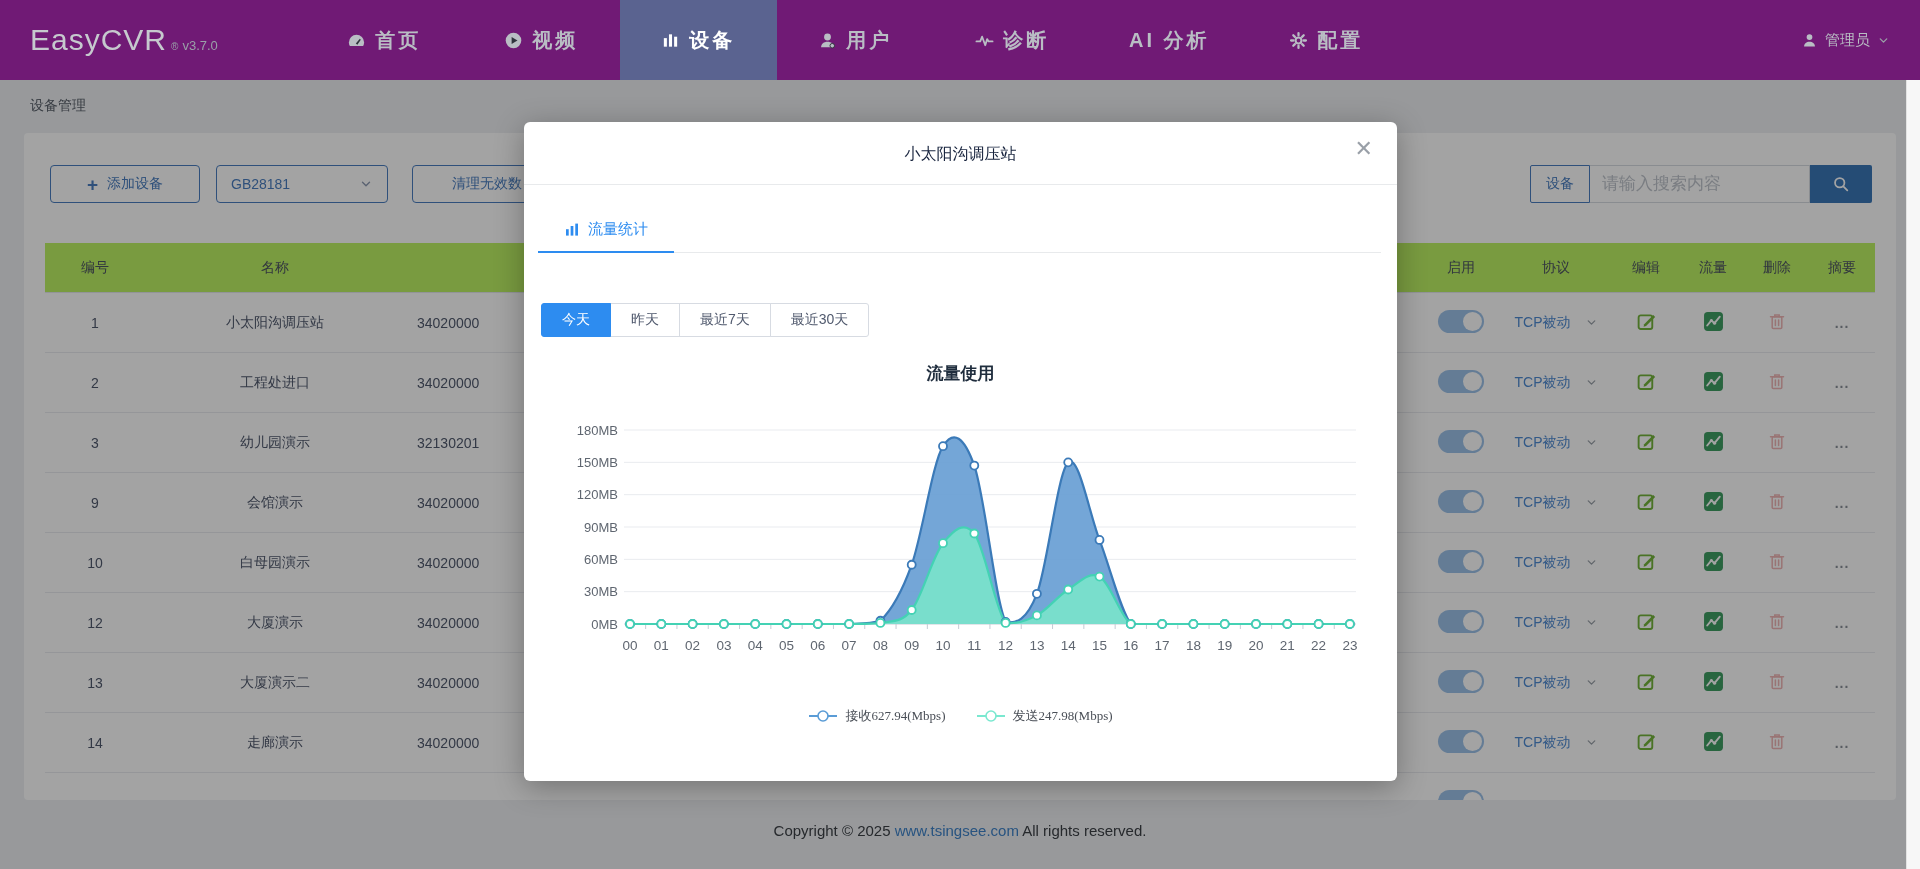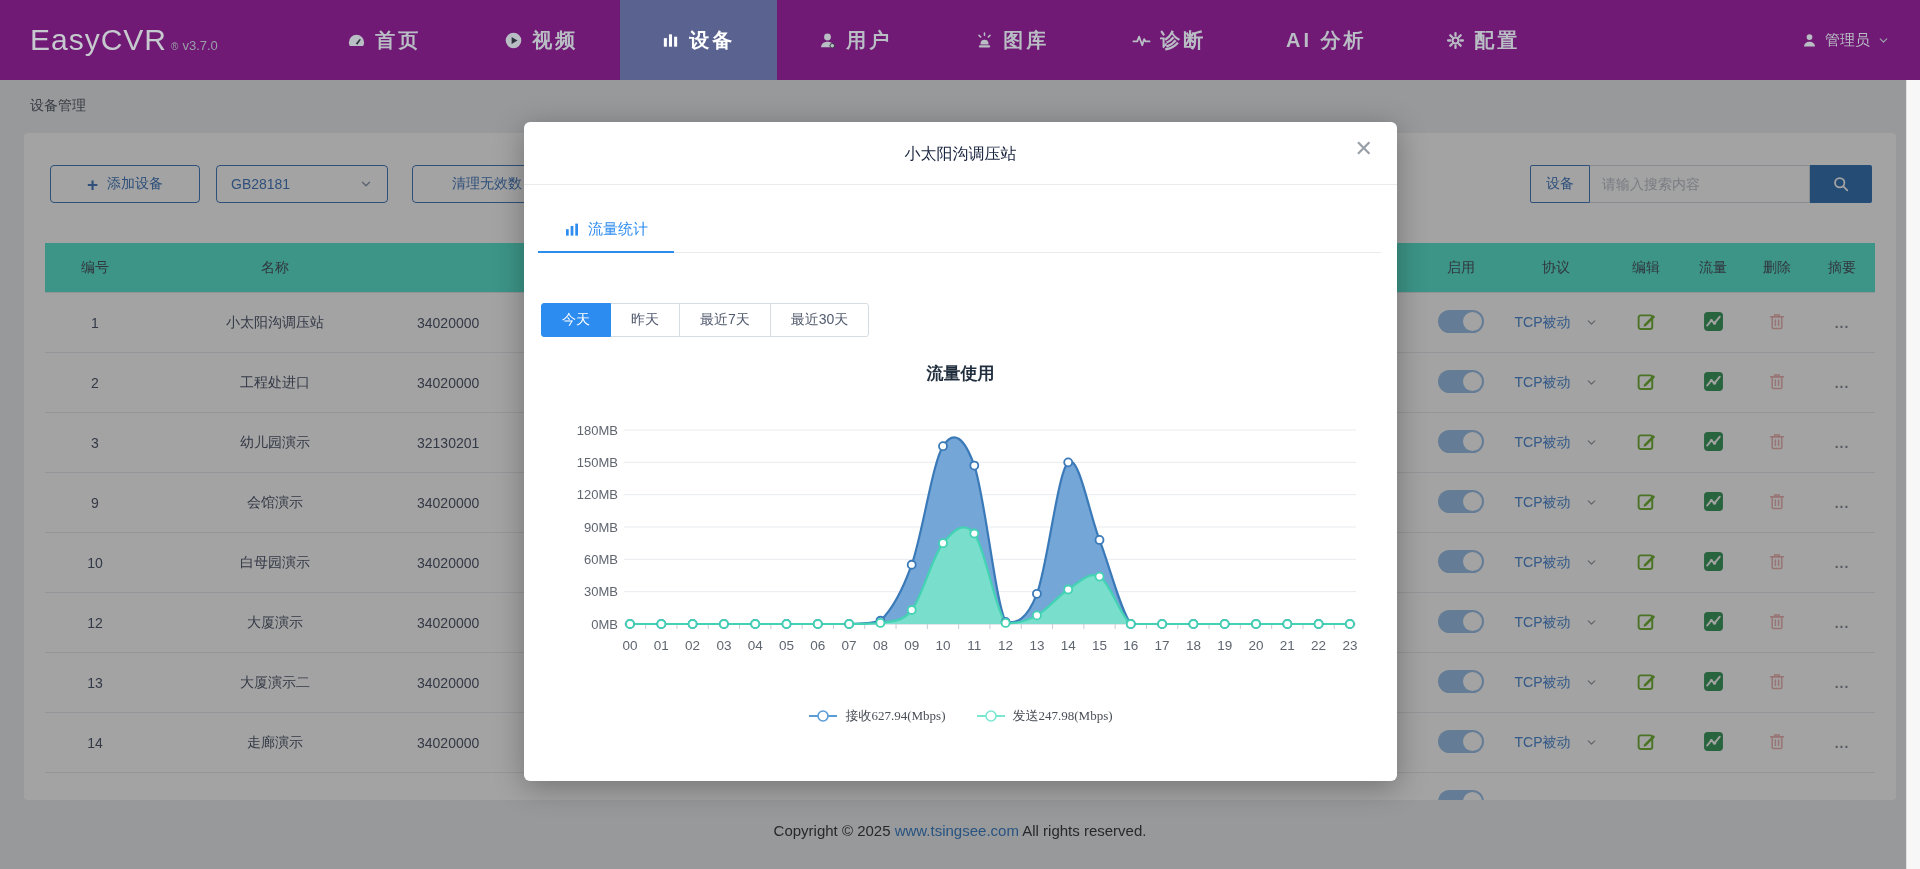--- a/index.html
+++ b/index.html
@@ -25,27 +25,27 @@
   .page-title{position:absolute;left:30px;top:97px;font-size:14px;color:#5a616b;z-index:1;}
   .card{position:absolute;left:24px;top:133px;width:1872px;height:667px;background:#fff;border-radius:4px;overflow:hidden;z-index:1;}
   .toolbar{position:absolute;left:26px;top:32px;display:flex;align-items:center;}
   .btn-blue-outline{height:38px;border:1px solid #4a7ec0;border-radius:4px;background:#fff;color:#4a7ec0;font-size:14px;display:flex;align-items:center;justify-content:center;cursor:pointer;}
   .btn-add{width:150px;gap:9px;margin-right:16px;}
   .plus{font-size:19px;font-weight:bold;line-height:1;}
   .select-proto{width:172px;justify-content:space-between;padding:0 14px;margin-right:24px;}
   .btn-clean{width:150px;}
   .search-group{position:absolute;right:24px;top:32px;display:flex;align-items:center;}
   .search-cat{width:60px;height:38px;border:1px solid #4a7ec0;color:#4a7ec0;font-size:14px;display:flex;align-items:center;justify-content:center;cursor:pointer;border-radius:2px 0 0 2px;}
-  .search-input{width:220px;height:38px;border:1px solid #d7dbe2;border-left:none;padding:0 12px;font-size:14px;color:#333;outline:none;font-family:inherit;}
+  .search-input{width:220px;height:38px;border:1px solid #d7dbe2;border-left:none;padding:0 12px;font-size:17px;color:#333;outline:none;font-family:inherit;}
   .search-input::placeholder{color:#bfc4cc;}
   .search-btn{width:62px;height:38px;background:#3a77b8;border:none;border-radius:0 2px 2px 0;display:flex;align-items:center;justify-content:center;cursor:pointer;}
   
   .table{position:absolute;left:21px;top:110px;width:1830px;}
   .trow{display:grid;grid-template-columns:100px 260px 330px 1fr 80px 110px 70px 64px 64px 66px;align-items:center;height:60px;border-bottom:1px solid #e9ebef;font-size:14px;}
-  .thead{height:50px;background:#5eead4;border-bottom:1px solid #e5e8ec;font-size:14px;color:#4e5663;}
+  .thead{height:50px;background:#bef264;border-bottom:1px solid #e5e8ec;font-size:14px;color:#4e5663;}
   .c{text-align:center;}
   .c.gbid{text-align:left;padding-left:12px;}
   .toggle{width:46px;height:23px;border-radius:12px;background:#9dc2ea;position:relative;display:inline-block;cursor:pointer;}
   .toggle::after{content:"";position:absolute;right:2px;top:2px;width:19px;height:19px;border-radius:50%;background:#fff;}
   .proto{color:#4f8bd3;display:flex;align-items:center;justify-content:center;gap:14px;cursor:pointer;}
   .icon-btn{display:inline-flex;align-items:center;justify-content:center;cursor:pointer;}
   .dots{color:#8a9099;font-weight:bold;letter-spacing:1px;cursor:pointer;}
   
   .footer{position:absolute;left:0;top:822px;width:1920px;text-align:center;font-size:15px;color:#3c4046;z-index:1;}
   .footer a{color:#3f83c9;text-decoration:none;cursor:pointer;}
@@ -167,26 +167,20 @@
         <svg width="19" height="19">
           <use href="#i-bars"></use>
         </svg>
         <span>设备</span>
       </div>
     <div class="nav-item">
         <svg width="19" height="19">
           <use href="#i-user"></use>
         </svg>
         <span>用户</span>
-      </div>
-    <div class="nav-item">
-        <svg width="19" height="19">
-          <use href="#i-beacon"></use>
-        </svg>
-        <span>图库</span>
       </div>
     <div class="nav-item">
         <svg width="19" height="19">
           <use href="#i-pulse"></use>
         </svg>
         <span>诊断</span>
       </div>
     <div class="nav-item">
         <span>AI 分析</span>
       </div>

